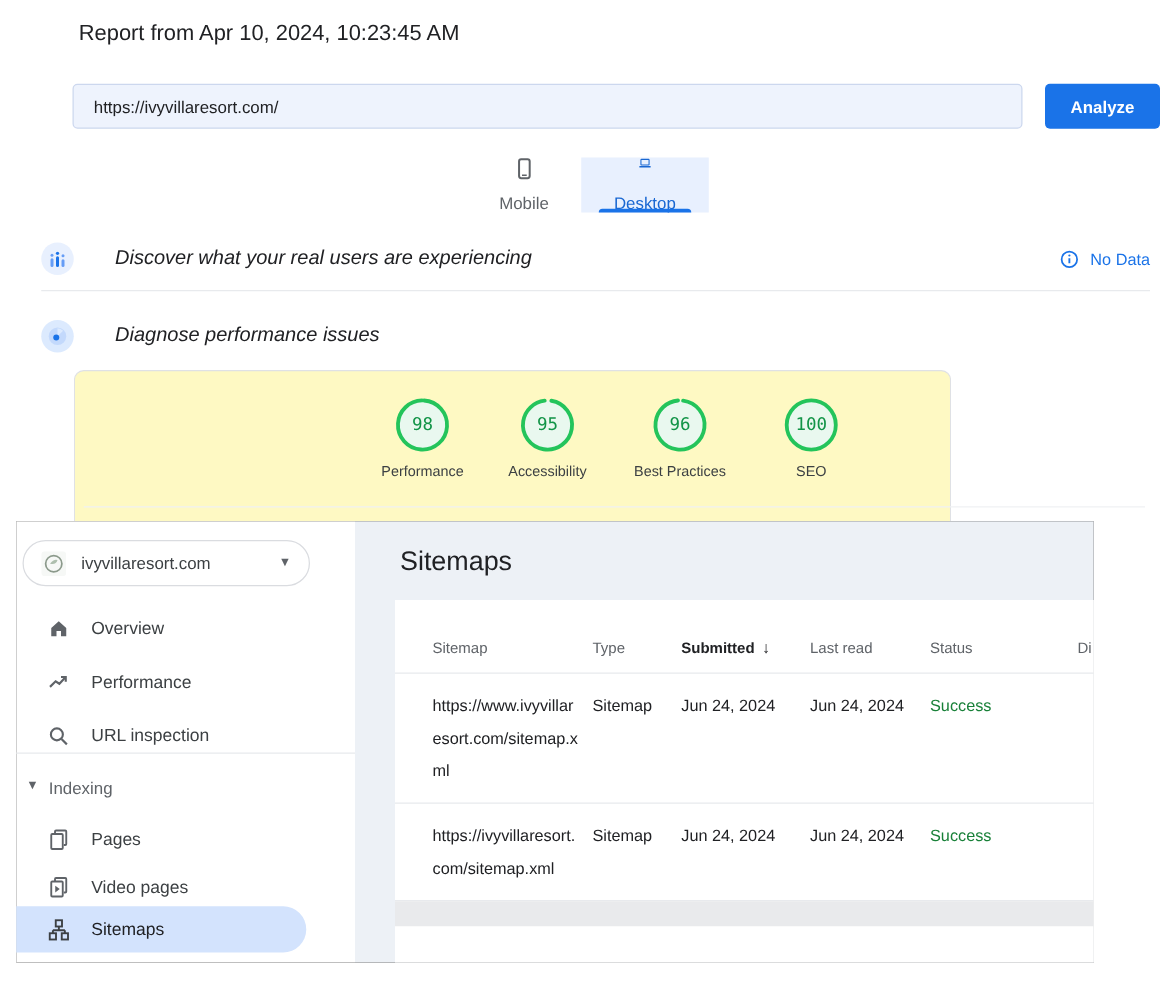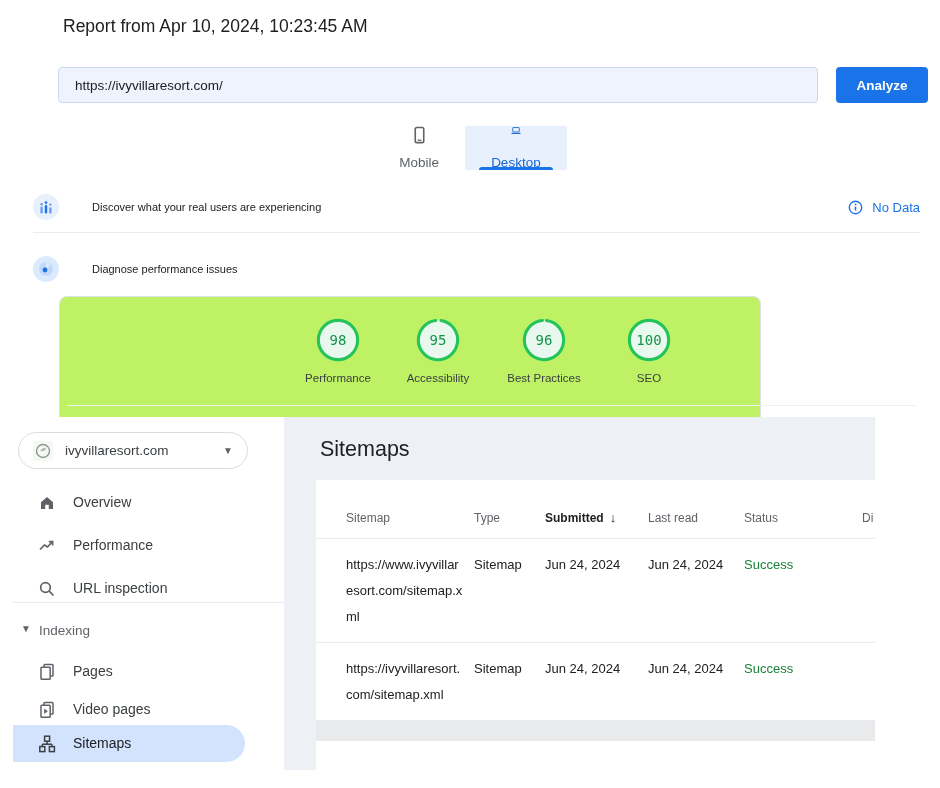--- a/index.html
+++ b/index.html
@@ -21,27 +21,27 @@
     display:flex; justify-content:center; }
   .tab { position:relative; display:flex; align-items:center; gap:10px; padding:0 26px;
     font-size:13.5px; font-weight:500; color:#5f6368; cursor:pointer;flex-direction:column; }
   .tab.active { color:#1967d2; background:#e8f0fe;gap:20px; }
   .tab.active::after { content:""; position:absolute; left:14px; right:14px; bottom:0;
     height:3px; background:#1a73e8; border-radius:3px 3px 0 0; }
 
   .feature-row { position:absolute; left:33px; right:20px; height:34px; display:flex; align-items:center; }
   .feature-icon { width:26px; height:26px; border-radius:50%; background:#e8f0fe;
     display:flex; align-items:center; justify-content:center; flex:0 0 26px; }
-  .feature-label { margin-left:33px; font-size:11px; color:#202124; }
+  .feature-label { margin-left:33px; font-size:16px; color:#202124;font-style:italic; }
   .row-right { margin-left:auto; display:flex; align-items:center; gap:9px; color:#1a73e8; }
   .no-data-link { font-size:13px; font-weight:500; color:#1a73e8; cursor:pointer; }
   .divider-h { position:absolute; left:33px; width:887px; height:1px; background:#e8eaed; }
 
   .scores-card { position:absolute; left:59px; top:296px; width:702px; height:121px;
-    border:1px solid #dfe1e5; border-bottom:none; border-radius:8px 8px 0 0; background:#bef264; }
+    border:1px solid #dfe1e5; border-bottom:none; border-radius:8px 8px 0 0; background:#fef9c3; }
   .gauge { position:absolute; top:20px; width:90px; text-align:center; cursor:pointer; }
   .gauge svg { width:46px; height:46px; display:block; margin:0 auto; }
   .gauge .wash { fill:#e9f8ef; stroke:none; }
   .gauge .arc { fill:none; stroke:#24c45b; stroke-width:3.2; }
   .gauge-num { position:absolute; top:0; left:0; width:90px; height:46px; line-height:46px;
     font-family:"DejaVu Sans Mono", monospace; font-size:14px; color:#129447; }
   .gauge-label { margin-top:9px; font-size:11.5px; color:#3c4043; white-space:nowrap; }
   .card-inner-divider { position:absolute; left:7px; top:108px; width:849px; height:1px; background:#f0f1f3; }
 
   

